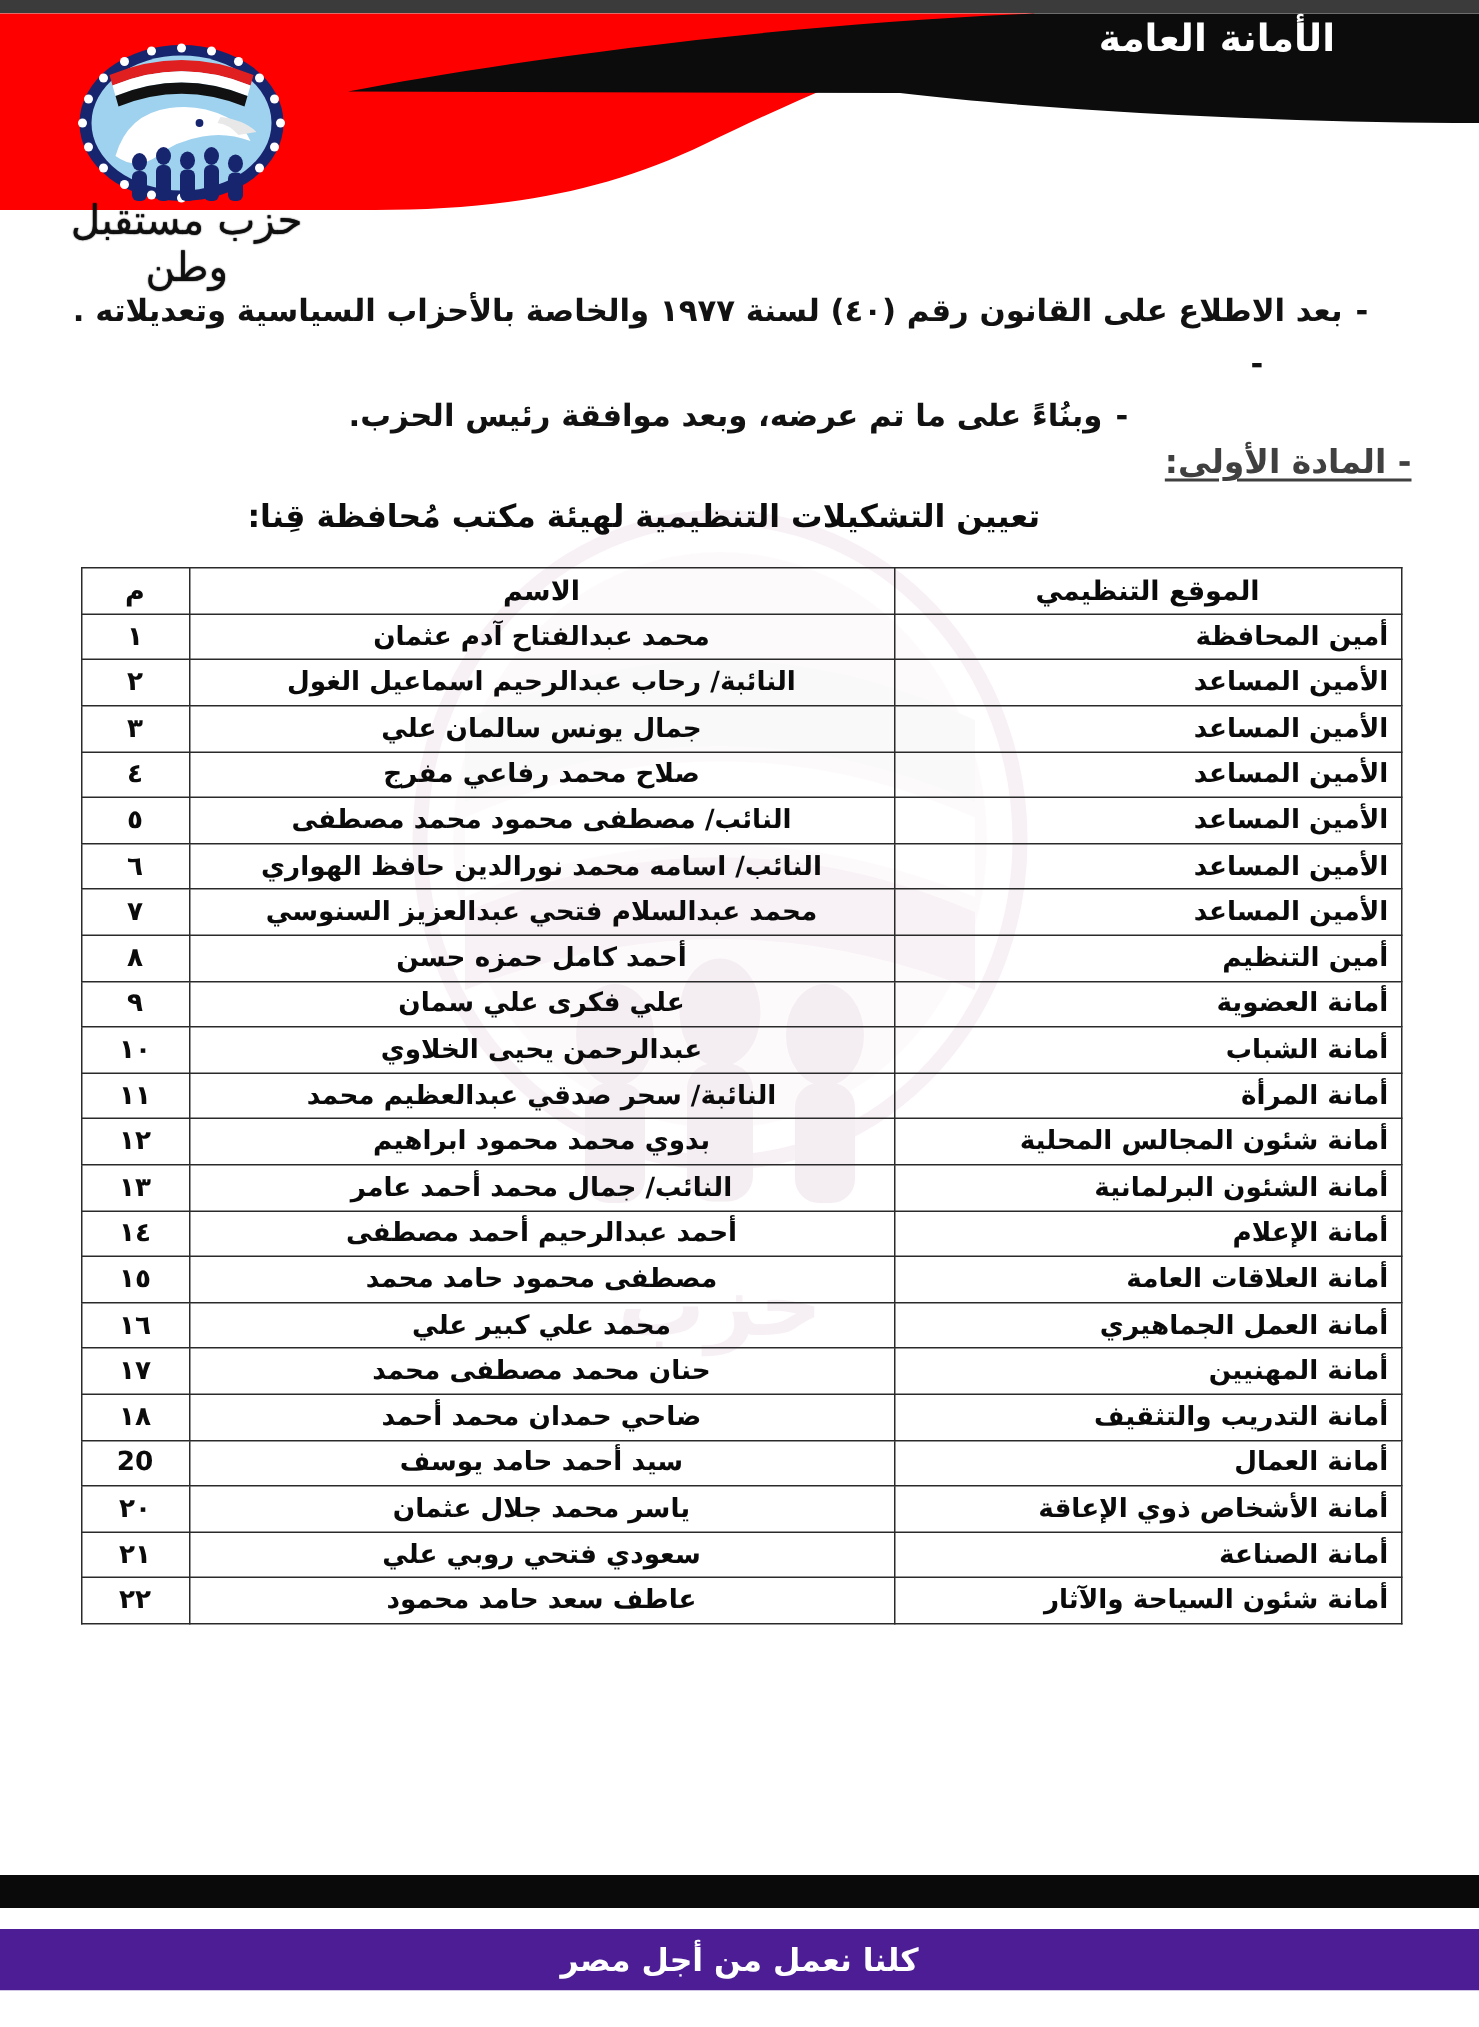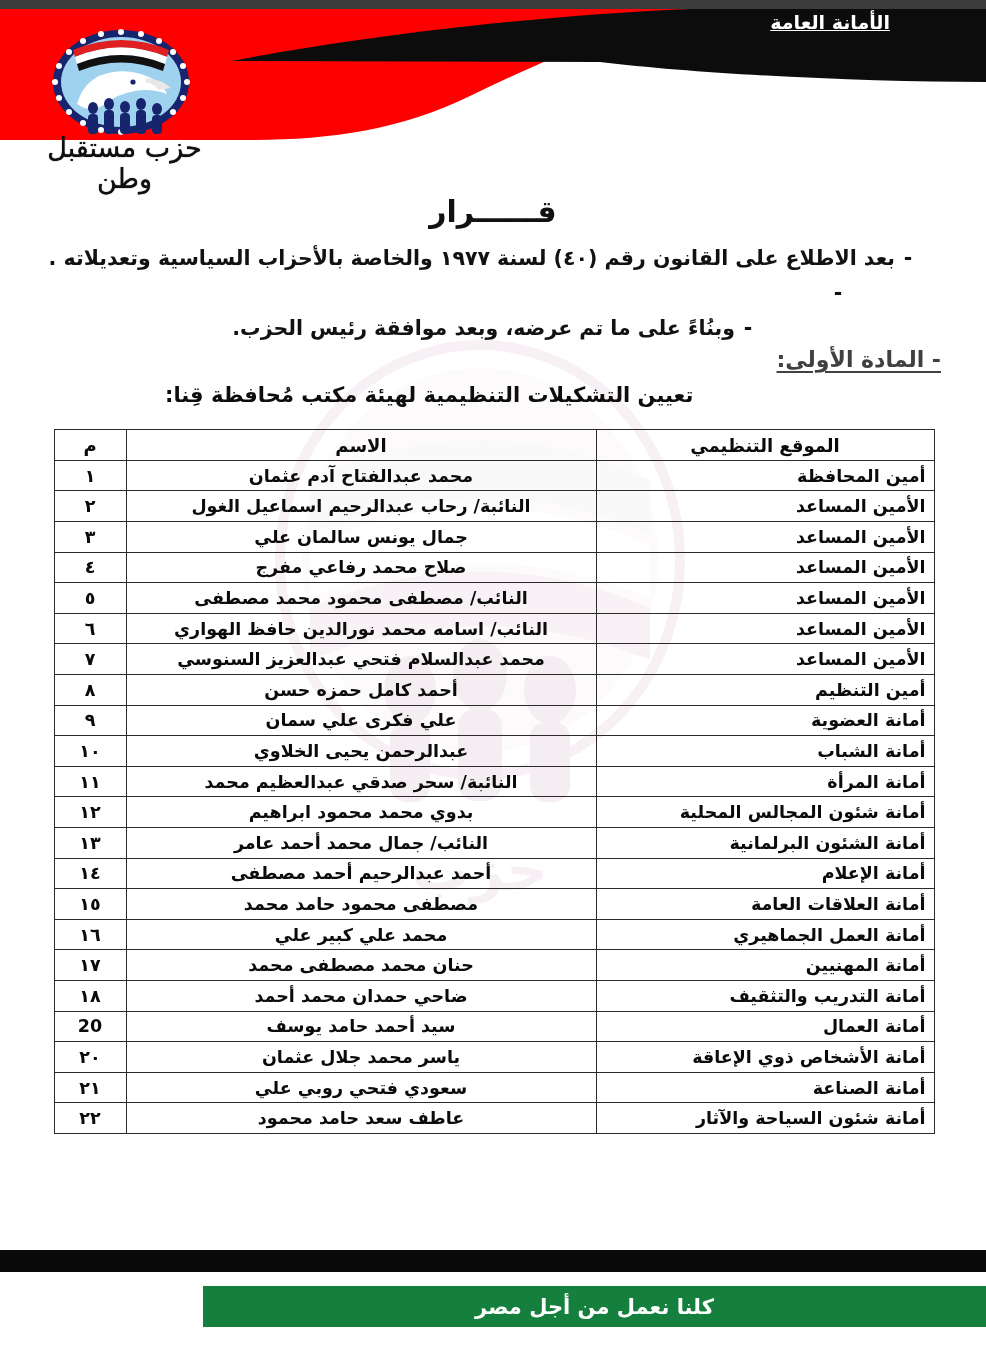--- a/index.html
+++ b/index.html
@@ -40,26 +40,25 @@
     height: 178px;
     z-index: 2;
   }
   .header-svg { position: absolute; inset: 0; display: block; }
 
   .header-title {
     position: absolute;
     top: 11px;
     right: 96px;
     color: #ffffff;
-    font-size: 19px;
+    font-size: 25px;
     font-weight: bold;
     letter-spacing: 0.5px;
     z-index: 3;
     white-space: nowrap;
-    text-decoration: underline;
   }
 
   
   .logo-wrap {
     position: absolute;
     left: 17px;
     top: 28px;
     width: 215px;
     height: 140px;
     z-index: 4;
@@ -181,23 +180,23 @@
     width: 986px;
     height: 22px;
     background: #0a0a0a;
   }
   .footer-gap {
     width: 986px;
     height: 14px;
     background: #ffffff;
   }
   .footer-red {
-    width: 783px;
+    width: 986px;
     height: 41px;
-    background: #15803d;
+    background: #4c1d95;
     display: flex;
     align-items: center;
     justify-content: center;
   }
   .footer-red span {
     color: #ffffff;
     font-size: 21px;
     font-weight: bold;
     letter-spacing: 0.5px;
   }
@@ -291,21 +290,20 @@
           <ellipse cx="110" cy="81" rx="5" ry="6"></ellipse>
             <rect x="105" y="87" width="10" height="19" rx="4"></rect>
         </g>
       </svg>
       <div class="logo-text">حزب مستقبل وطن</div>
     </div>
   </div>
 
   <div class="body-area">
 
-    <div class="decision-title">قــــــرار</div>
 
     <div class="preamble">
       <div class="preamble-item pre-1">
         <span class="dash">-</span>
         <span class="txt">بعد الاطلاع على القانون رقم (٤٠) لسنة ١٩٧٧ والخاصة بالأحزاب السياسية وتعديلاته .</span>
       </div>
       <div class="preamble-item pre-2">
         <span class="dash">-</span>
       </div>
       <div class="preamble-item pre-3">

